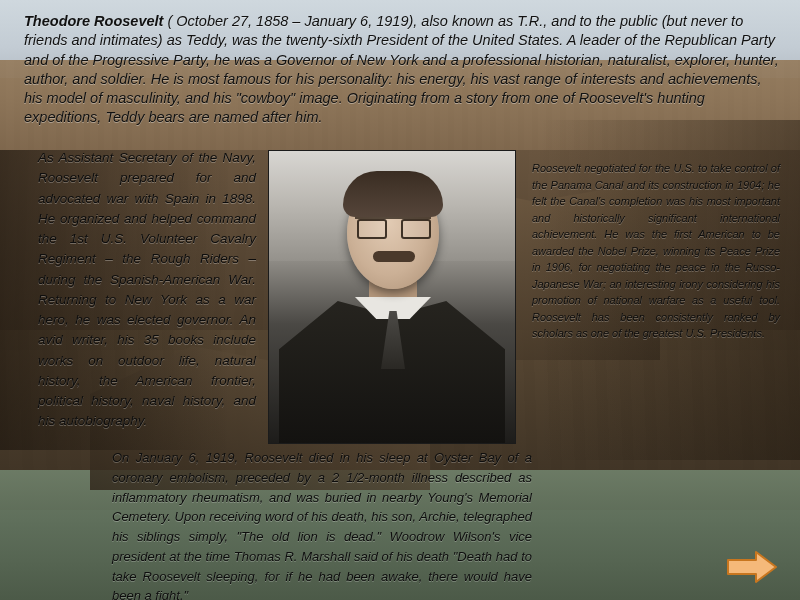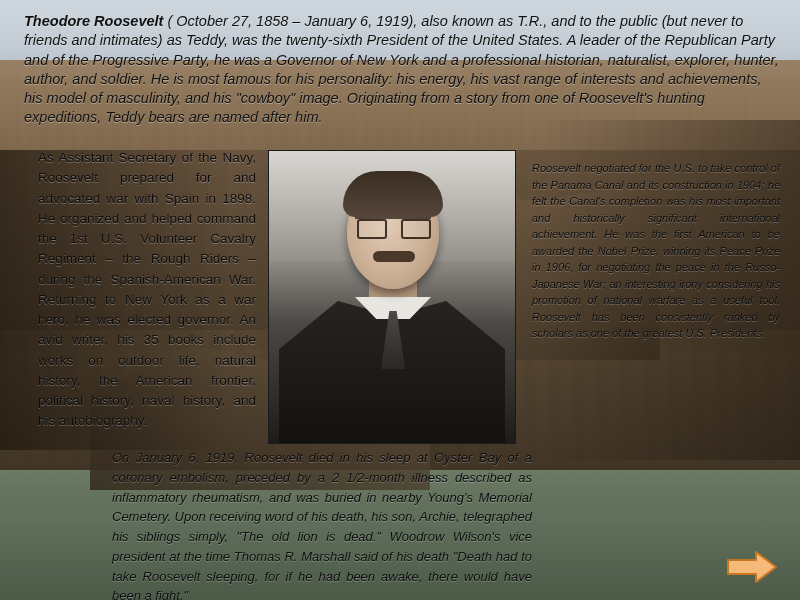--- a/index.html
+++ b/index.html
@@ -107,20 +107,21 @@
   }
 
   .col-left {
     position: absolute;
     left: 38px;
     top: 148px;
     width: 218px;
     color: #0d0d0d;
     font-size: 13.5px;
     line-height: 1.5;
+    font-style: italic;
     text-align: justify;
     text-shadow: 0 1px 0 rgba(255,255,255,0.28);
   }
   .col-right {
     position: absolute;
     left: 532px;
     top: 160px;
     width: 248px;
     color: #0d0d0d;
     font-size: 11px;

